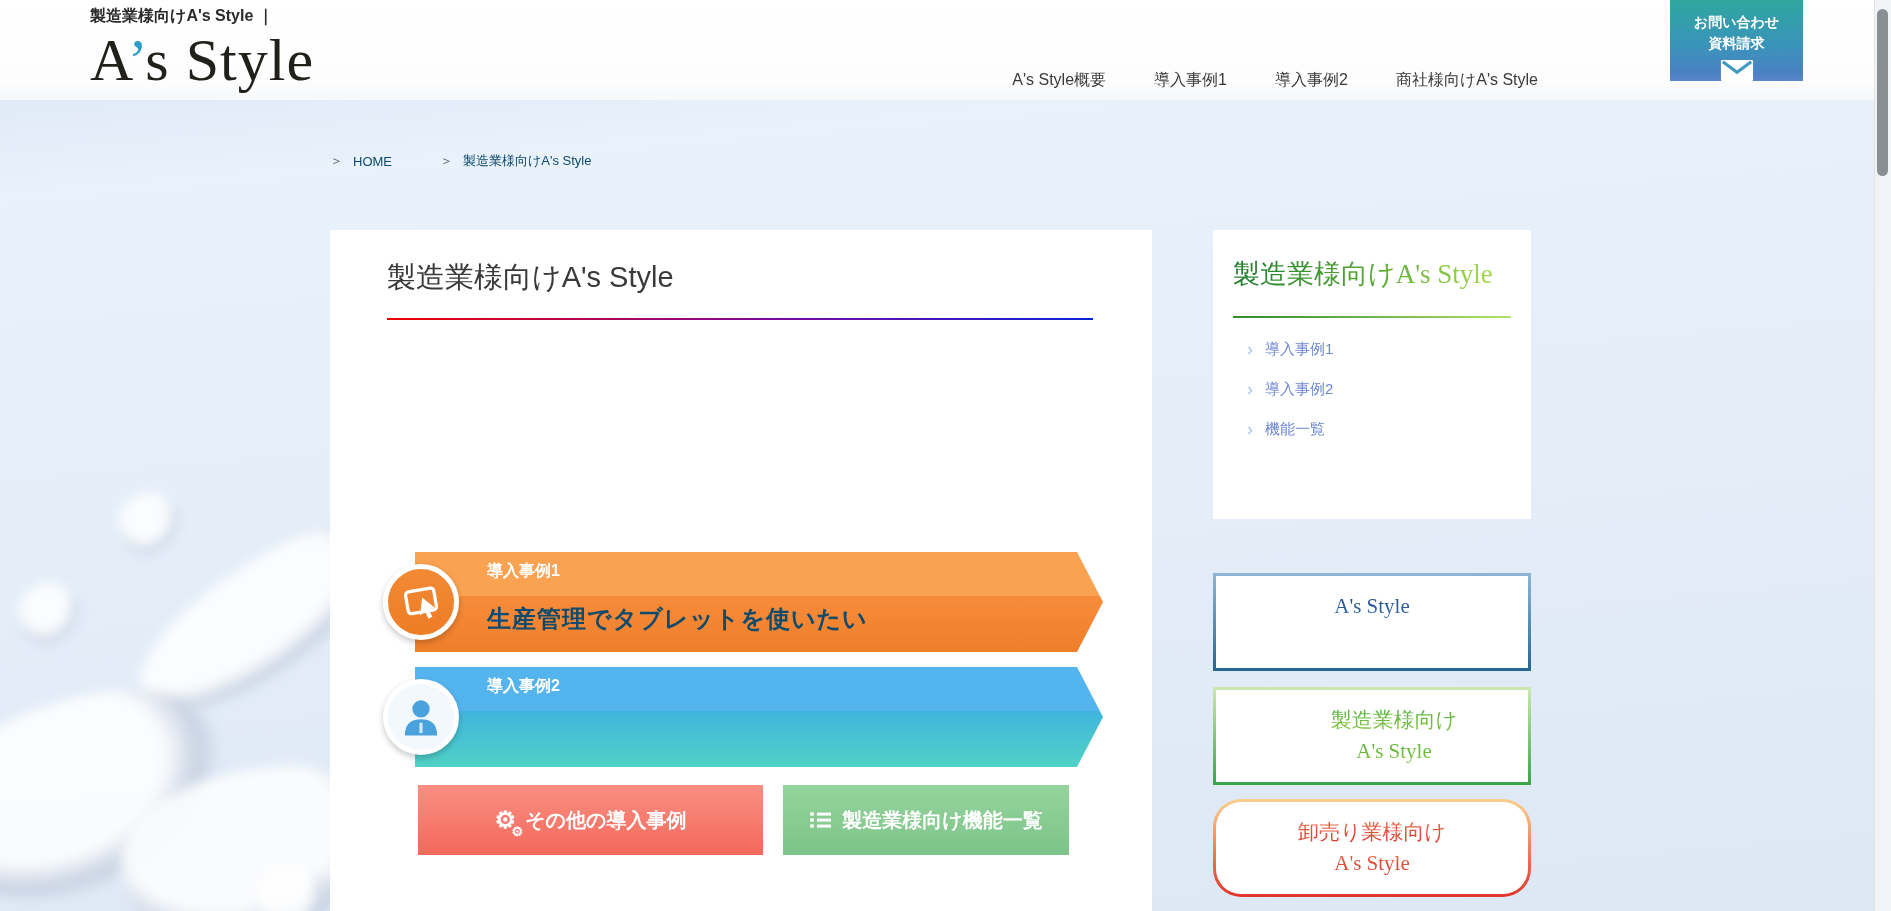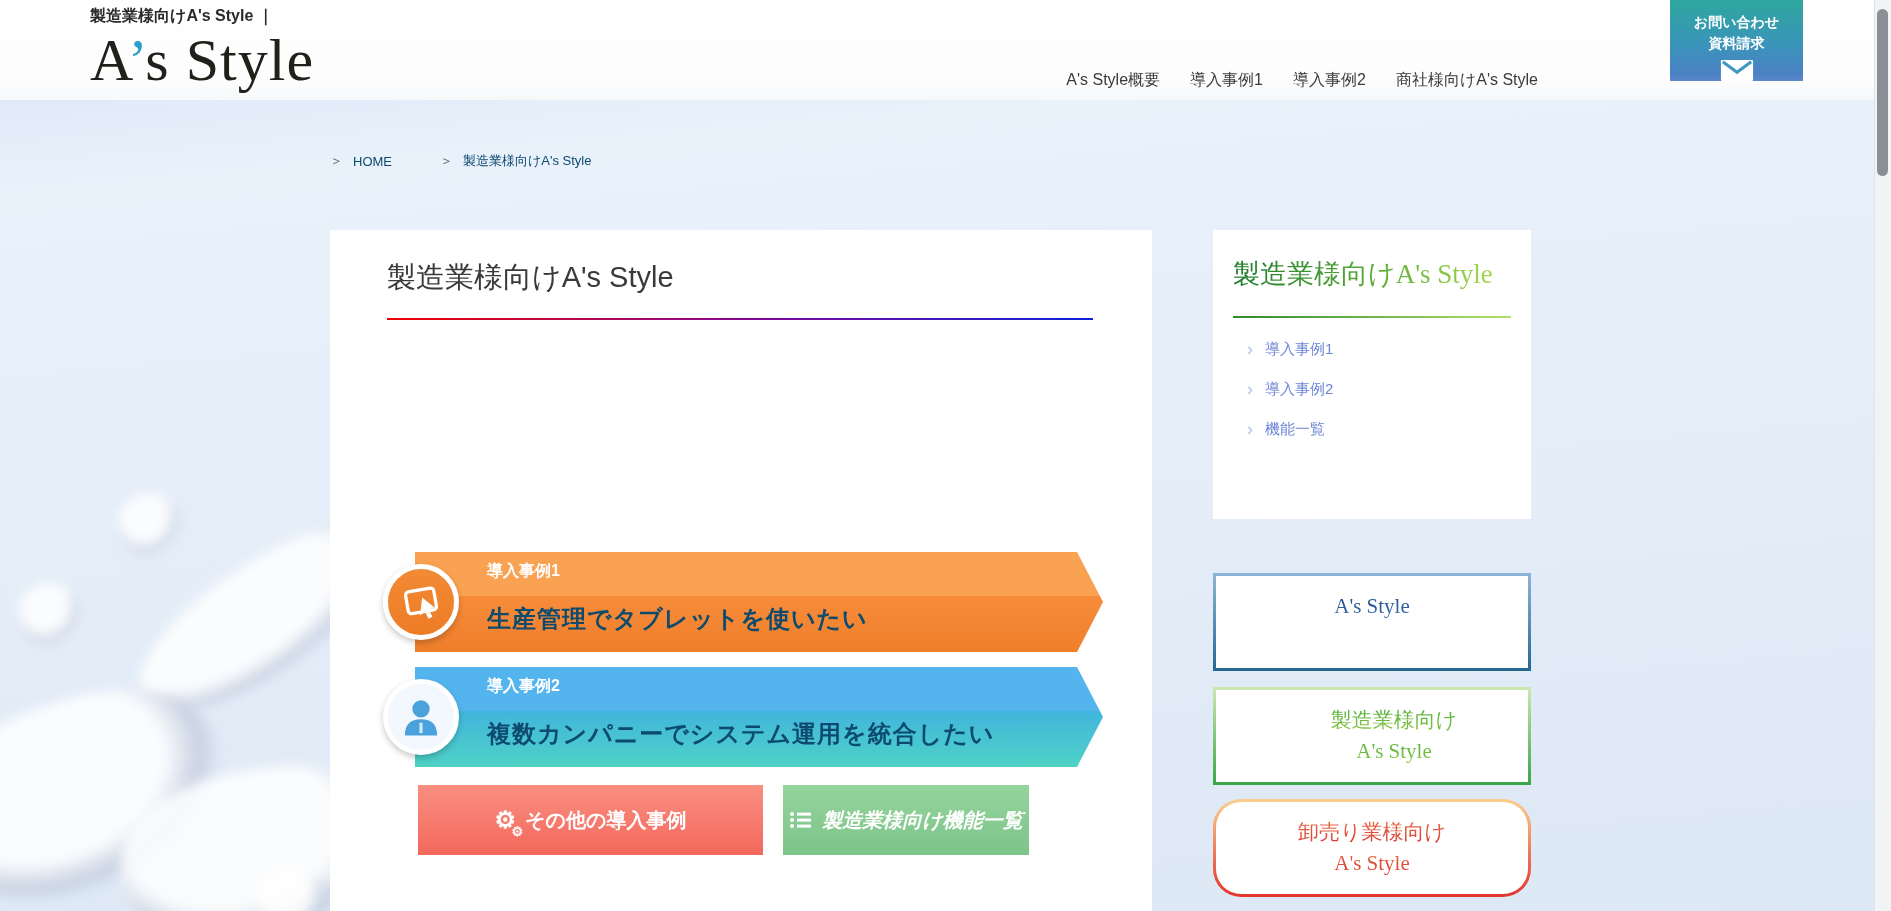--- a/index.html
+++ b/index.html
@@ -21,21 +21,21 @@
   .d5{ left:120px; top:770px; width:280px; height:170px; transform:rotate(-10deg); border-radius:46%; }
   .d6{ left:255px; top:865px; width:70px;  height:70px; }
 
   
   .header{ position:absolute; left:0; top:0; width:1874px; height:100px;
     background:linear-gradient(180deg,#ffffff 0%,#fdfdfe 80%,#f6f8fa 100%); }
   .top-label{ position:absolute; left:90px; top:6px; font-size:16px; font-weight:bold; color:#2b2b2b; }
   .logo{ position:absolute; left:90px; top:26px; font-family:"Liberation Serif", serif;
     font-size:60px; color:#22201a; letter-spacing:1px; cursor:pointer; }
   .logo .apos{ color:#2b9fc9; }
-  .main-nav{ position:absolute; top:70px; right:336px; list-style:none; display:flex; gap:30px; }
+  .main-nav{ position:absolute; top:70px; right:336px; list-style:none; display:flex; gap:48px; }
   .main-nav li{ font-size:16px; color:#3a3a3a; white-space:nowrap; cursor:pointer; }
   .contact-btn{ position:absolute; left:1630px; top:0; width:133px; height:81px; cursor:pointer;
     background:linear-gradient(180deg,#2ea79e 0%,#3b93bb 58%,#4b80c4 92%,#5d88c9 100%);
     display:flex; flex-direction:column; align-items:center; padding-top:12px;margin-left:40px; }
   .contact-btn .c-line{ color:#fff; font-size:14px; font-weight:bold; line-height:21px; }
   .contact-btn svg{ margin-top:6px; }
 
   
   .scrollbar-track{ position:absolute; right:0; top:0; width:17px; height:911px;
     background:#f2f3f5; border-left:1px solid #e1e3e6; }
@@ -70,21 +70,21 @@
     border:5px solid #fff; box-shadow:0 3px 6px rgba(0,0,0,.22); display:flex; align-items:center; justify-content:center; }
   .banner-1 .case-icon{ background:linear-gradient(180deg,#f28a35,#ee7c25); }
   .banner-2 .case-icon{ background:#f2f8fd; }
   .banner-tag{ position:absolute; left:104px; top:9px; color:#fff; font-size:16px; font-weight:bold; }
   .banner-title{ position:absolute; left:104px; top:51px; color:#0c4a6e; font-size:24px; font-weight:bold; letter-spacing:1px; }
 
   
   .action-btn{ position:absolute; top:555px; height:70px; display:flex; align-items:center; justify-content:center;
     gap:9px; color:#fff; font-size:20px; font-weight:bold; cursor:pointer; }
   .btn-red{ left:88px; width:345px; background:linear-gradient(180deg,#f98f81 0%,#f3685c 100%); }
-  .btn-green{ left:453px; width:246px; background:linear-gradient(180deg,#95d49c 0%,#7cc489 100%);font-style:italic; }
+  .btn-green{ left:453px; width:286px; background:linear-gradient(180deg,#95d49c 0%,#7cc489 100%); }
   .gear-wrap{ position:relative; line-height:0; }
   .gear-big{ font-size:24px; line-height:24px; }
   .gear-sm{ position:absolute; right:-7px; bottom:-6px; font-size:13px; line-height:13px; }
 
   
   .side-card{ position:absolute; left:1213px; top:230px; width:318px; height:289px; background:#fff; }
   .side-title{ position:absolute; left:20px; top:26px; font-family:"Liberation Serif", serif; font-size:27px;
     background-image:linear-gradient(90deg,#1f7c2d 0%,#5aab36 55%,#a6d94e 100%);
     -webkit-background-clip:text; background-clip:text; color:transparent; }
   .side-rule{ position:absolute; left:20px; top:86px; width:278px; height:2px;
@@ -169,21 +169,20 @@
   <div class="case-banner banner-2">
     <div class="banner-strip"></div>
     <div class="case-icon">
       <svg viewBox="0 0 40 40" width="46" height="46">
         <circle cx="20" cy="13" r="7.5" fill="#4aa2dd"></circle>
         <path d="M6 36 q0 -14 14 -14 q14 0 14 14 z" fill="#4aa2dd"></path>
         <rect x="18.6" y="25" width="2.8" height="9" fill="#cfe7f8"></rect>
       </svg>
     </div>
     <div class="banner-tag">導入事例2</div>
-    <div class="banner-title">複数カンパニーでシステム運用を統合したい</div>
   </div>
 
   <div class="action-btn btn-red">
     <span class="gear-wrap">
       <span class="gear-big">⚙</span>
       <span class="gear-sm">⚙</span>
     </span>
     <span>その他の導入事例</span>
   </div>
 

